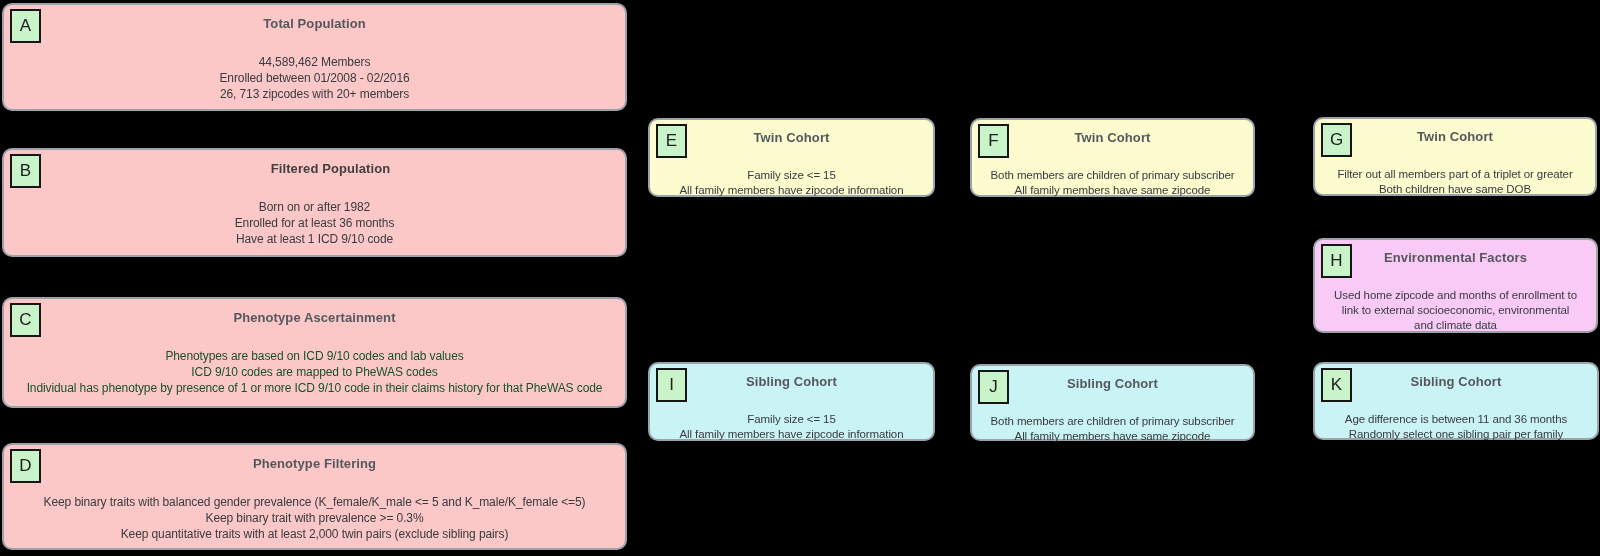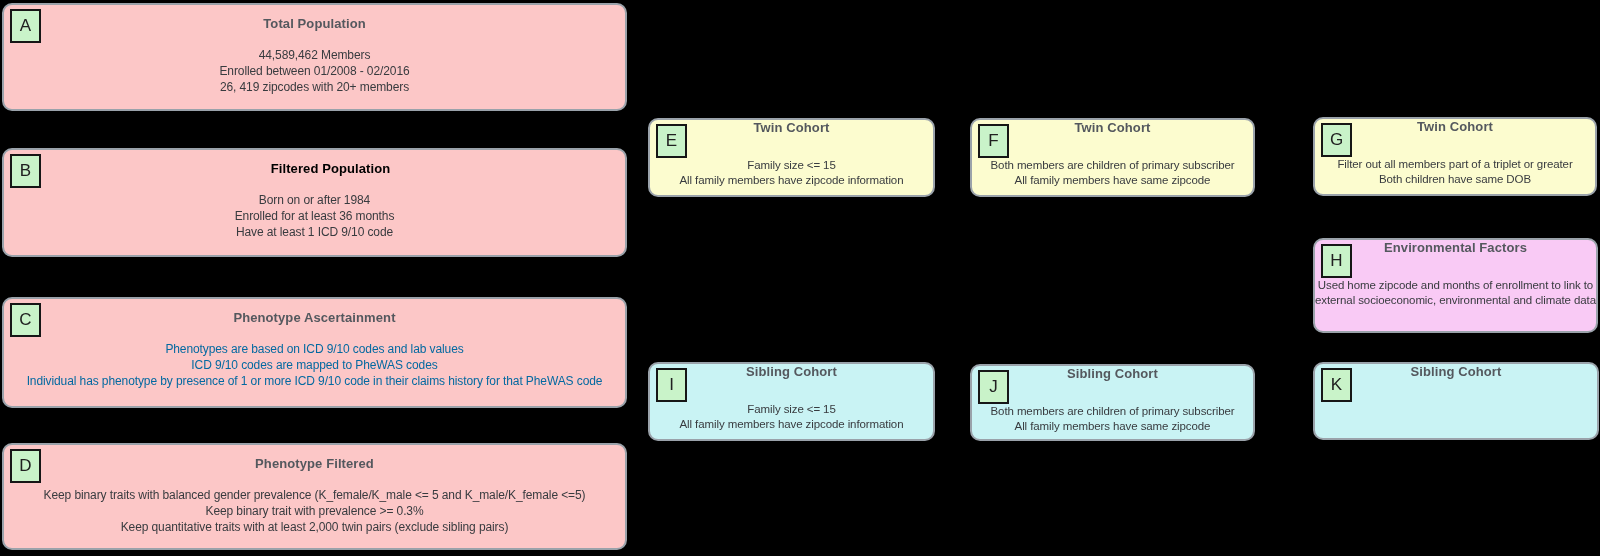--- a/index.html
+++ b/index.html
@@ -32,61 +32,61 @@
     font-weight: 700;
     font-size: 13px;
     color: #54585e;
     letter-spacing: 0.1px;
   }
   .node-body {
     color: #383b3f;
     letter-spacing: -0.1px;
   }
   .node-line { white-space: nowrap; }
-  .wrapline { white-space: normal; padding: 0 0; }
+  .wrapline { white-space: normal; padding: 0 16px; }
   .big .node-title  { margin-top: 11px; }
-  .big .node-body   { margin-top: 16px; font-size: 12px; line-height: 16px; }
-  .small .node-title{ }
+  .big .node-body   { margin-top: 23px; font-size: 12px; line-height: 16px; }
+  .small .node-title{ margin-top: 10px; }
   .small .node-body { margin-top: 23px; font-size: 11.5px; line-height: 15px; }
 </style>
 </head>
 <body style="background: rgb(0, 0, 0);">
 
 <div id="stage">
 
 <div class="node big" style="left: 2px; top: 3px; width: 625px; height: 108px; background: rgb(252, 199, 199); border-color: rgb(154, 162, 170);">
       <div class="node-label" style="background: rgb(201, 243, 201); border-color: rgb(22, 22, 22);">A</div>
       <div class="node-title" style="color: rgb(84, 88, 94);">Total Population</div>
       <div class="node-body" style="color: rgb(56, 59, 63);">
         <div class="node-line">44,589,462 Members</div>
         <div class="node-line">Enrolled between 01/2008 - 02/2016</div>
-        <div class="node-line">26, 419 zipcodes with 20+ members</div>
+        <div class="node-line">26, 713 zipcodes with 20+ members</div>
       </div>
     </div>
     <div class="node big" style="left: 2px; top: 148px; width: 625px; height: 109px; background: rgb(252, 199, 199); border-color: rgb(154, 162, 170);">
       <div class="node-label" style="background: rgb(201, 243, 201); border-color: rgb(22, 22, 22);">B</div>
-      <div class="node-title" style="color: #000000; margin-left: 32px;">Filtered Population</div>
+      <div class="node-title" style="color: #404040; margin-left: 32px;">Filtered Population</div>
       <div class="node-body" style="color: rgb(56, 59, 63);">
-        <div class="node-line">Born on or after 1984</div>
+        <div class="node-line">Born on or after 1982</div>
         <div class="node-line">Enrolled for at least 36 months</div>
         <div class="node-line">Have at least 1 ICD 9/10 code</div>
       </div>
     </div>
     <div class="node big" style="left: 2px; top: 297px; width: 625px; height: 111px; background: rgb(252, 199, 199); border-color: rgb(154, 162, 170);">
       <div class="node-label" style="background: rgb(201, 243, 201); border-color: rgb(22, 22, 22);">C</div>
       <div class="node-title" style="color: rgb(84, 88, 94); text-align: center;">Phenotype Ascertainment</div>
-      <div class="node-body" style="color: #0369a1;">
+      <div class="node-body" style="color: #14532d;">
         <div class="node-line">Phenotypes are based on ICD 9/10 codes and lab values</div>
         <div class="node-line">ICD 9/10 codes are mapped to PheWAS codes</div>
         <div class="node-line">Individual has phenotype by presence of 1 or more ICD 9/10 code in their claims history for that PheWAS code</div>
       </div>
     </div>
     <div class="node big" style="left: 2px; top: 443px; width: 625px; height: 107px; background: rgb(252, 199, 199); border-color: rgb(154, 162, 170);">
       <div class="node-label" style="background: rgb(201, 243, 201); border-color: rgb(22, 22, 22);">D</div>
-      <div class="node-title" style="color: rgb(84, 88, 94);">Phenotype Filtered</div>
+      <div class="node-title" style="color: rgb(84, 88, 94);">Phenotype Filtering</div>
       <div class="node-body" style="color: rgb(56, 59, 63);">
         <div class="node-line">Keep binary traits with balanced gender prevalence (K_female/K_male &lt;= 5 and K_male/K_female &lt;=5)</div>
         <div class="node-line">Keep binary trait with prevalence &gt;= 0.3%</div>
         <div class="node-line">Keep quantitative traits with at least 2,000 twin pairs (exclude sibling pairs)</div>
       </div>
     </div>
     <div class="node small" style="left: 648px; top: 118px; width: 287px; height: 79px; background: rgb(252, 252, 207); border-color: rgb(154, 162, 170);">
       <div class="node-label" style="background: rgb(201, 243, 201); border-color: rgb(22, 22, 22);">E</div>
       <div class="node-title" style="color: rgb(84, 88, 94);">Twin Cohort</div>
       <div class="node-body" style="color: rgb(56, 59, 63);">
@@ -129,14 +129,18 @@
       <div class="node-label" style="background: rgb(201, 243, 201); border-color: rgb(22, 22, 22);">J</div>
       <div class="node-title" style="color: rgb(84, 88, 94);">Sibling Cohort</div>
       <div class="node-body" style="color: rgb(56, 59, 63);">
         <div class="node-line">Both members are children of primary subscriber</div>
         <div class="node-line">All family members have same zipcode</div>
       </div>
     </div>
     <div class="node small" style="left: 1313px; top: 362px; width: 286px; height: 78px; background: rgb(201, 243, 244); border-color: rgb(154, 162, 170);">
       <div class="node-label" style="background: rgb(201, 243, 201); border-color: rgb(22, 22, 22);">K</div>
       <div class="node-title" style="color: rgb(84, 88, 94);">Sibling Cohort</div>
+      <div class="node-body" style="color: rgb(56, 59, 63);">
+        <div class="node-line">Age difference is between 11 and 36 months</div>
+        <div class="node-line">Randomly select one sibling pair per family</div>
+      </div>
     </div>
   </div>
 
 </body></html>

